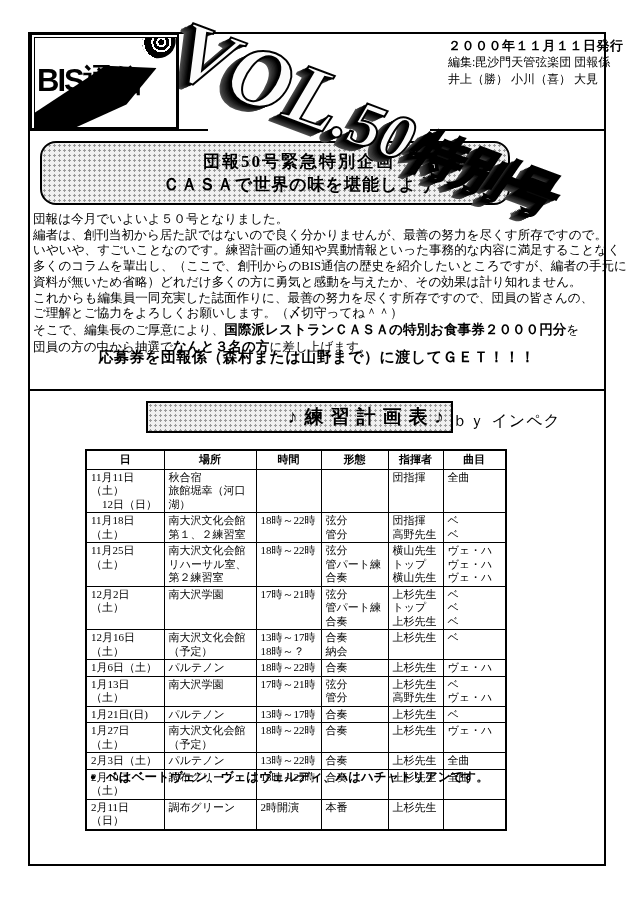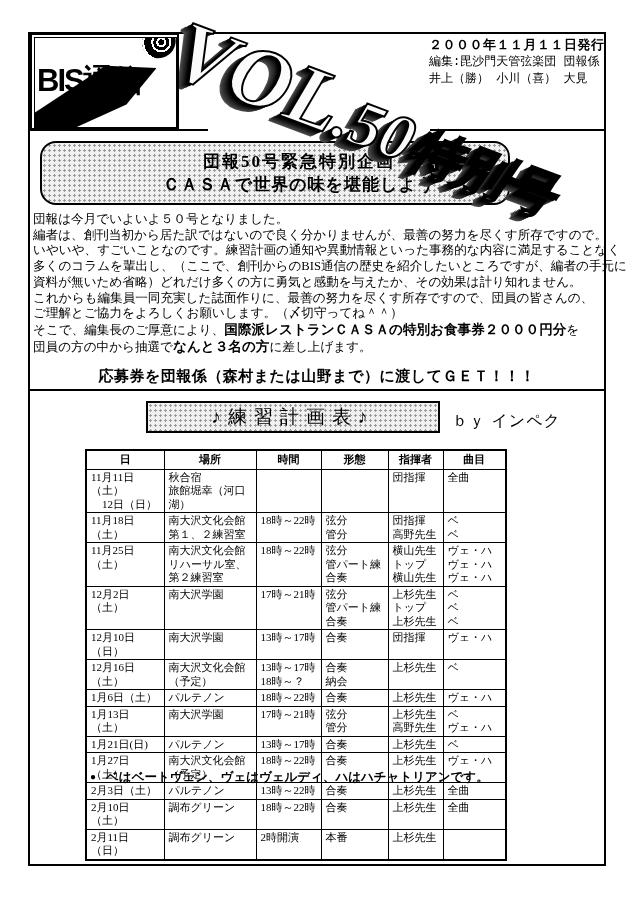--- a/index.html
+++ b/index.html
@@ -27,21 +27,21 @@
   .vol3d{left:196px;top:0px;transform:rotate(20.5deg);transform-origin:0 0;z-index:5;
     font-style:italic;font-weight:bold;white-space:nowrap;color:#fbfbfb;
     -webkit-text-stroke:2px #000;
     text-shadow:-1px 1px 0 #000,-2px 2px 0 #000,-3px 3px 0 #0b0b0b,-4px 4px 0 #151515,
       -5px 5px 0 #202020,-6px 6px 0 #2b2b2b,-7px 7px 0 #363636,-8px 8px 0 #414141,-9px 9px 0 #4d4d4d;}
   .vol-a{font-size:86px;}
   .vol-b{font-size:64px;}
   .vol-c{font-size:52px;letter-spacing:-2px;}
 
   
-  .pub-info{left:429px;top:37px;width:162px;font-family:Liberation Mono, monospace;
+  .pub-info{left:448px;top:37px;width:162px;font-family:Liberation Serif, serif;
     font-size:12px;line-height:17px;white-space:nowrap;z-index:2;}
   .pub-date{font-size:13px;font-weight:bold;letter-spacing:0.5px;}
 
   .divider{height:0;border-top:2px solid #000;z-index:1;}
   .div-left{left:28px;top:129px;width:180px;}
   .div-right{left:430px;top:129px;width:176px;}
 
   
   .halftone{background-color:#f0f0f0;
     background-image:radial-gradient(circle,#9a9a9a 1.1px,rgba(0,0,0,0) 1.25px);
@@ -51,26 +51,26 @@
   .feature-box{left:40px;top:141px;width:418px;height:60px;border:2px solid #000;border-radius:16px;
     display:flex;flex-direction:column;justify-content:center;text-align:center;z-index:2;padding-left:48px;}
   .feature-line1{font-size:17px;font-weight:bold;letter-spacing:2px;}
   .feature-line2{font-size:17px;font-weight:bold;letter-spacing:1px;}
 
   
   .body-text{left:33px;top:212px;width:566px;font-size:12.6px;line-height:15.7px;white-space:nowrap;}
   .bold-big{font-weight:bold;font-size:13.6px;}
 
   
-  .prize-line{left:28px;top:367px;width:578px;text-align:center;font-weight:bold;font-size:15px;letter-spacing:0.5px;}
+  .prize-line{left:28px;top:348px;width:578px;text-align:center;font-weight:bold;font-size:15px;letter-spacing:0.5px;}
   .rule-full{left:28px;top:389px;width:578px;height:0;border-top:2px solid #000;}
 
   
-  .sched-box{left:146px;top:401px;width:290px;height:28px;border:2px solid #000;text-align:center;
-    font-size:19px;font-weight:normal;letter-spacing:7px;line-height:28px;z-index:2;}
+  .sched-box{left:146px;top:401px;width:290px;height:28px;border:2px solid #000;text-align:right;
+    font-size:19px;font-weight:bold;letter-spacing:7px;line-height:28px;z-index:2;padding-left:13px;}
   .byline{left:452px;top:411px;font-size:16px;font-family:"Liberation Sans","DejaVu Sans",sans-serif;letter-spacing:1px;}
 
   
   .sched-table{left:85px;top:449px;}
   table{border-collapse:collapse;table-layout:fixed;width:420px;border:2px solid #000;}
   col.c0{width:78px;}col.c1{width:92px;}col.c2{width:65px;}col.c3{width:67px;}col.c4{width:55px;}col.c5{width:63px;}
   th,td{border:1px solid #000;font-size:11px;line-height:13.5px;padding:1px 4px;vertical-align:top;
     white-space:pre-line;overflow:hidden;}
   th{text-align:center;font-weight:bold;padding:2px 2px;}
   td{text-align:left;}
@@ -196,28 +196,20 @@
 管パート練
 合奏</td>
           <td>上杉先生
 トップ
 上杉先生</td>
           <td>ベ
 ベ
 ベ</td>
         </tr>
         <tr>
-          <td>12月10日（日）</td>
-          <td>南大沢学園</td>
-          <td>13時～17時</td>
-          <td>合奏</td>
-          <td>団指揮</td>
-          <td>ヴェ・ハ</td>
-        </tr>
-        <tr>
           <td>12月16日（土）</td>
           <td>南大沢文化会館
 （予定）</td>
           <td>13時～17時
 18時～？</td>
           <td>合奏
 納会</td>
           <td>上杉先生</td>
           <td>ベ</td>
         </tr>

